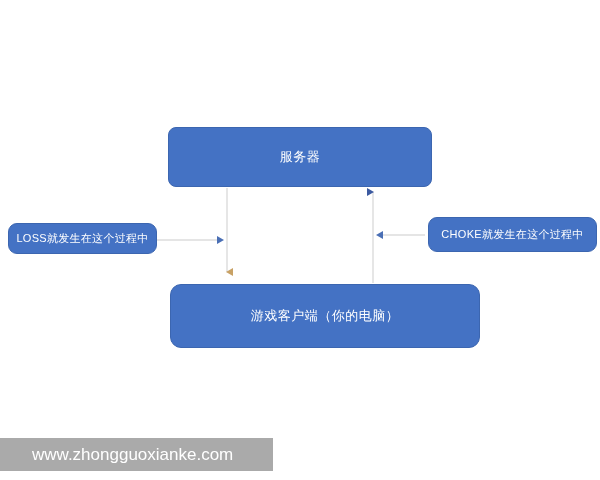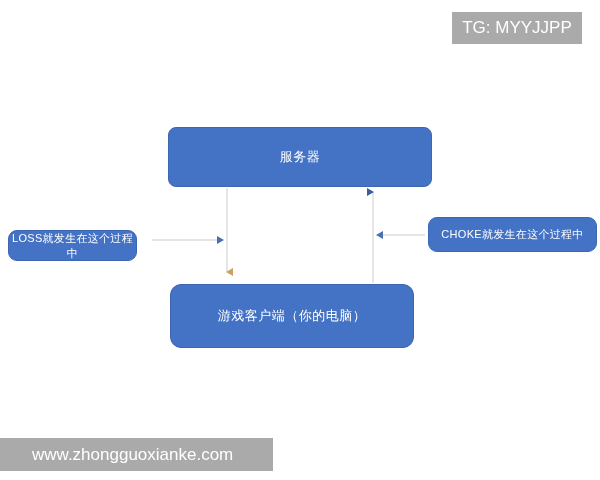--- a/index.html
+++ b/index.html
@@ -38,21 +38,21 @@
   #node-server {
     left: 168px;
     top: 127px;
     width: 264px;
     height: 60px;
     border-radius: 8px;
   }
   #node-client {
     left: 170px;
     top: 284px;
-    width: 244px;
+    width: 310px;
     height: 64px;
     border-radius: 11px;
     text-align: center;
   }
 
   
   .callout {
     position: absolute;
     background: #4472c4;
     border: 1px solid #3c66b0;
@@ -61,22 +61,22 @@
     display: flex;
     align-items: center;
     justify-content: center;
     color: #ffffff;
     font-size: 11px;
     letter-spacing: 0.3px;
     text-align: center;
   }
   #callout-loss {
     left: 8px;
-    top: 230px;
-    width: 129px;
+    top: 223px;
+    width: 149px;
     height: 31px;
   }
   #callout-choke {
     left: 428px;
     top: 217px;
     width: 169px;
     height: 35px;
   }
 
   
@@ -156,21 +156,18 @@
   </div>
 
   <div class="callout" id="callout-loss">
     <span>LOSS就发生在这个过程中</span>
   </div>
 
   <div class="callout" id="callout-choke">
     <span>CHOKE就发生在这个过程中</span>
   </div>
 
-  <div class="watermark" id="watermark-tg">
-    <span>TG: MYYJJPP</span>
-  </div>
 
   <div class="watermark" id="watermark-site">
     <span>www.zhongguoxianke.com</span>
   </div>
 
 </div>
 
 </body></html>

